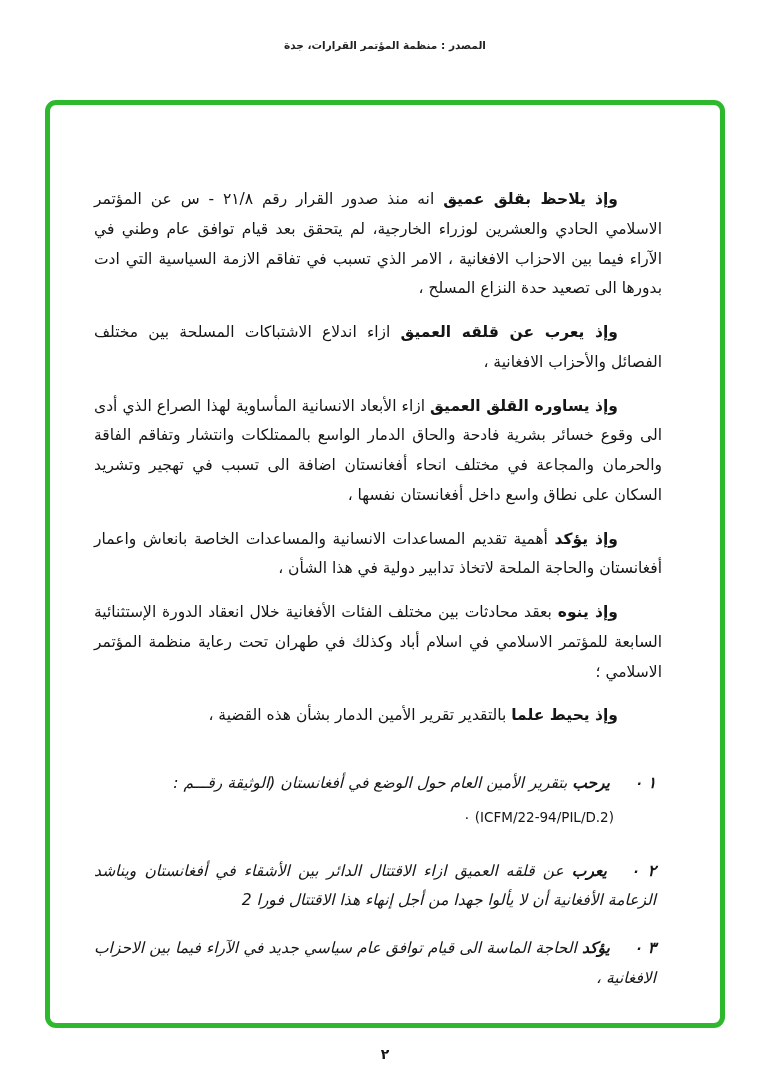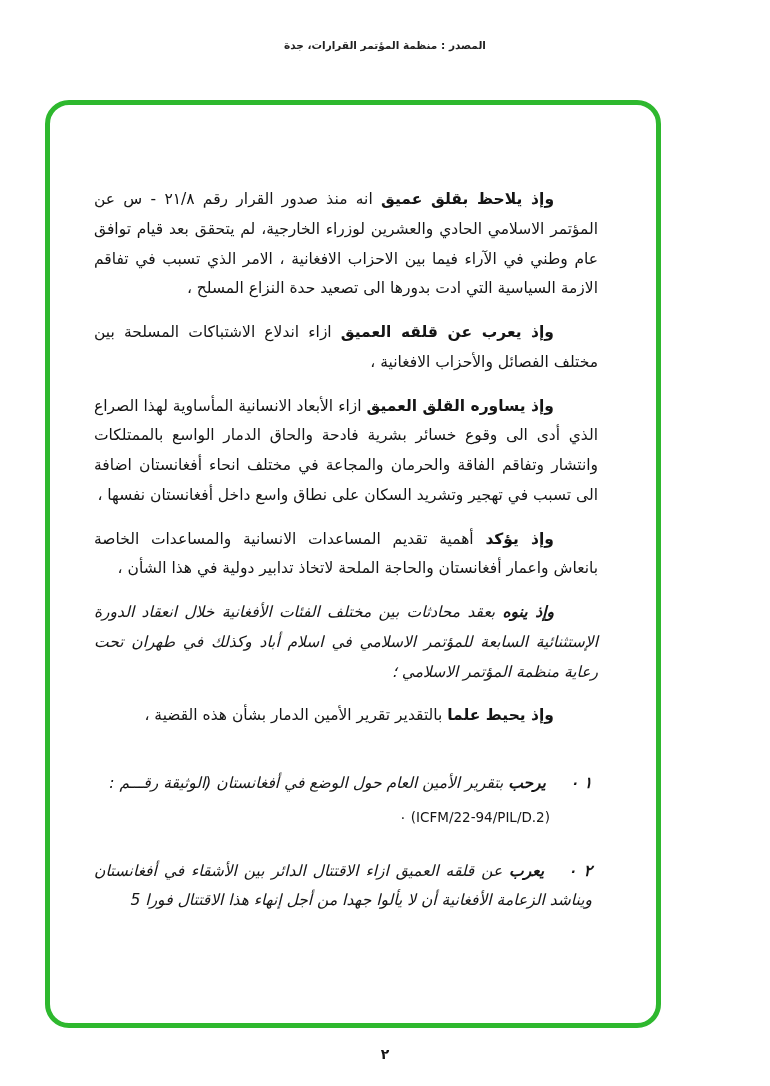--- a/index.html
+++ b/index.html
@@ -28,38 +28,38 @@
   .header .h2 {
     font-size: 10.5px;
     font-weight: bold;
     margin-top: 7px;
     color: #222;
   }
   .frame {
     position: absolute;
     left: 45px;
     top: 100px;
-    width: 616px;
+    width: 680px;
     height: 928px;
     box-sizing: border-box;
     border: 5px solid #2eb82e;
-    border-radius: 24px;
+    border-radius: 11px;
     padding: 80px 58px 28px 44px;
   }
   .content {
     direction: rtl;
     text-align: justify;
     font-size: 15.5px;
     line-height: 1.92;
   }
   p.para {
     margin: 0 0 14px 0;
     text-indent: 44px;
   }
-  p.para.italic { font-style: italic; }
+  p.para.italic { }
   .lead { font-weight: bold; }
   .items { margin-top: 38px; }
   p.item { margin: 0 6px 18px 0; font-style: italic; }
   p.item .marker {
     font-weight: bold;
     margin-left: 24px;
     white-space: nowrap;
   }
   .ref {
     direction: rtl;
@@ -99,22 +99,23 @@
 
       <p class="para italic"><strong class="lead">وإذ ينوه</strong> <span>بعقد محادثات بين مختلف الفئات الأفغانية خلال انعقاد الدورة الإستثنائية السابعة للمؤتمر الاسلامي في اسلام أباد وكذلك في طهران تحت رعاية منظمة المؤتمر الاسلامي ؛</span></p>
 
       <p class="para"><strong class="lead">وإذ يحيط علما</strong> <span>بالتقدير تقرير الأمين الدمار بشأن هذه القضية ،</span></p>
 
       <div class="items">
 
         <p class="item"><span class="marker">١ ٠</span><strong class="lead">يرحب</strong> <span>بتقرير الأمين العام حول الوضع في أفغانستان (الوثيقة رقـــم :</span></p>
         <div class="ref">(ICFM/22-94/PIL/D.2) ٠</div>
 
-        <p class="item"><span class="marker">٢ ٠</span><strong class="lead">يعرب</strong> <span>عن قلقه العميق ازاء الاقتتال الدائر بين الأشقاء في أفغانستان ويناشد الزعامة الأفغانية أن لا يألوا جهدا من أجل إنهاء هذا الاقتتال فورا 5</span></p>
+        <p class="item"><span class="marker">٢ ٠</span><strong class="lead">يعرب</strong> <span>عن قلقه العميق ازاء الاقتتال الدائر بين الأشقاء في أفغانستان ويناشد الزعامة الأفغانية أن لا يألوا جهدا من أجل إنهاء هذا الاقتتال فورا 2</span></p>
 
+        <p class="item"><span class="marker">٣ ٠</span><strong class="lead">يؤكد</strong> <span>الحاجة الماسة الى قيام توافق عام سياسي جديد في الآراء فيما بين الاحزاب الافغانية ،</span></p>
 
       </div>
 
     </div>
   </div>
 
   <div class="page-num">٢</div>
 
 </div>
 

